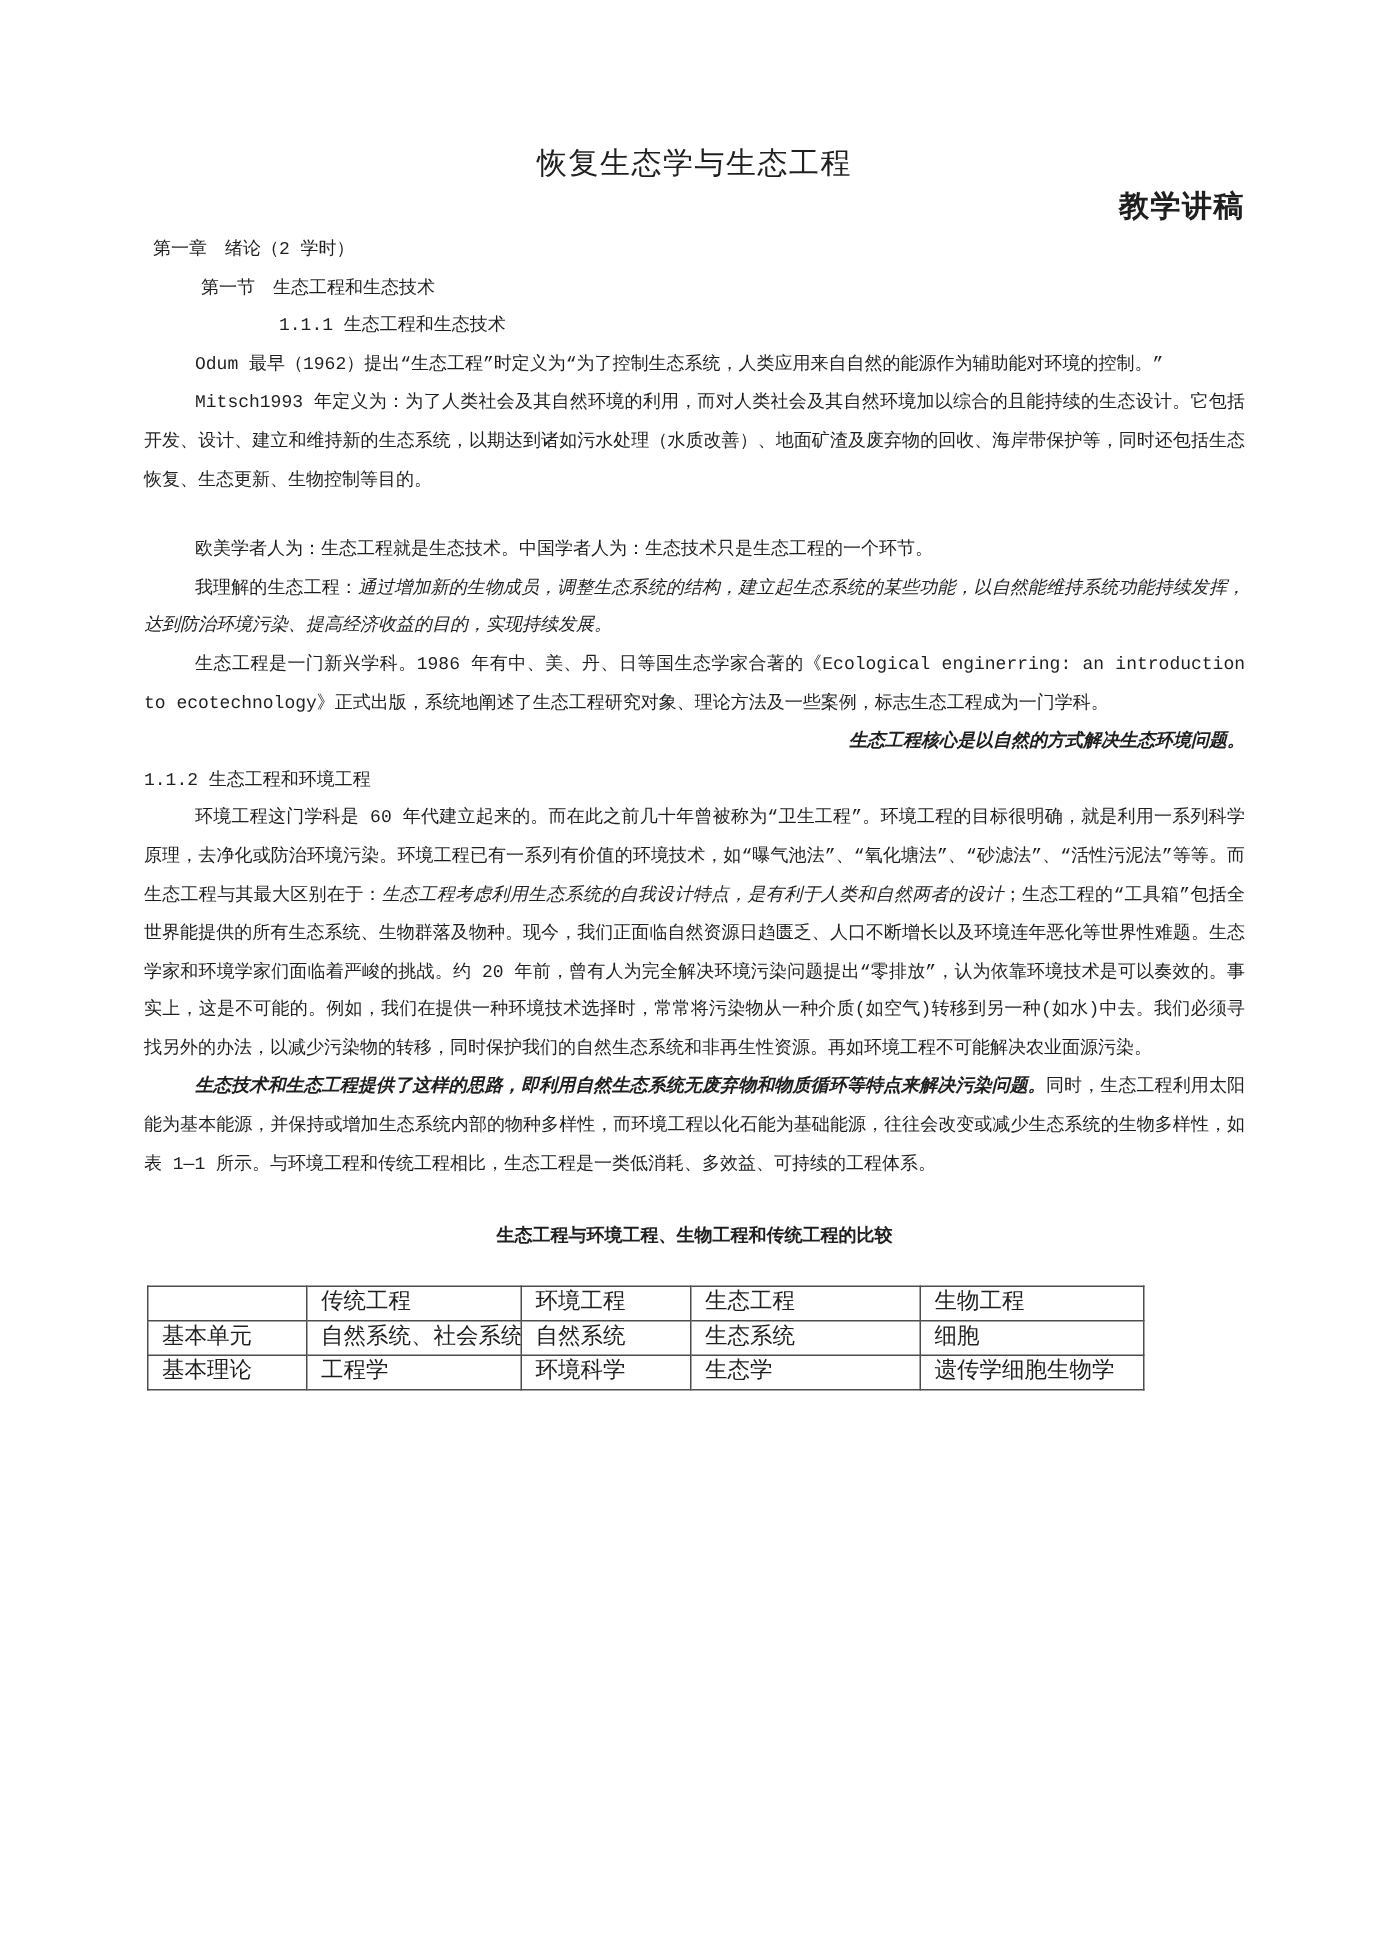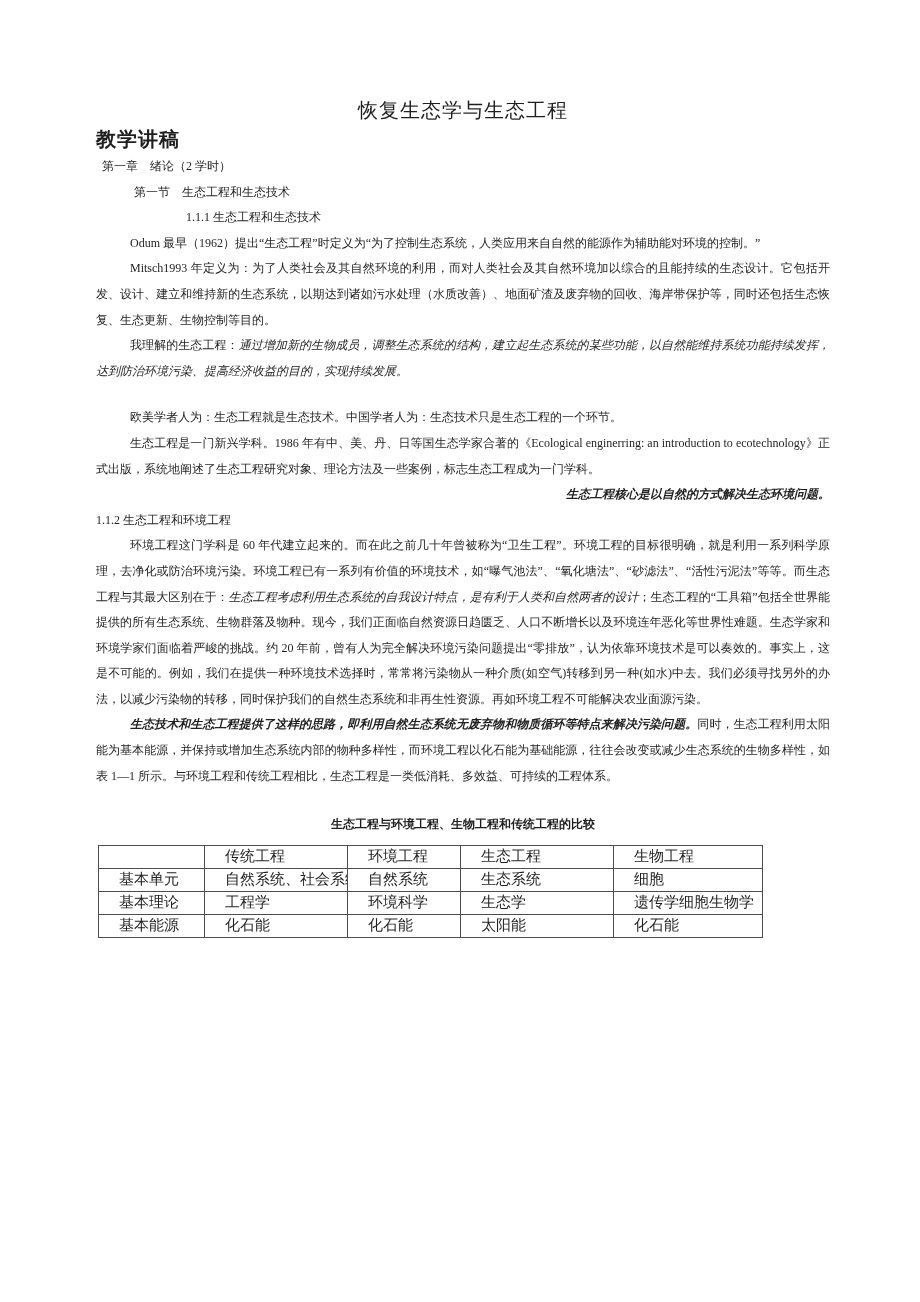--- a/index.html
+++ b/index.html
@@ -1,57 +1,57 @@
 <!DOCTYPE html>
 <html><head>
 <meta charset="utf-8">
 <style>
   html, body { margin:0; padding:0; background:#ffffff; }
   .page {
     position:relative;
     width:920px; height:988px;
     background:#ffffff;
     color:#1f1f1f;
-    font-family:Liberation Serif, serif;
+    font-family:Liberation Mono, monospace;
     overflow:hidden;
   }
   .content { padding:96px 90px 0 96px; }
   .doc-title {
     margin:0; font-size:20px; font-weight:normal;
     text-align:center; line-height:29px; letter-spacing:1px;
   }
   .doc-subtitle {
     margin:0; font-size:20px; font-weight:bold;
-    text-align:left; line-height:29px; letter-spacing:1px;
+    text-align:right; line-height:29px; letter-spacing:1px;
   }
   p { margin:0; font-size:12px; line-height:25.6px; text-align:justify; }
   .chapter    { text-indent:6px; }
   .section    { text-indent:38px; }
   .subsection { text-indent:90px; }
   .body       { text-indent:34px; }
   .heading2   { text-indent:0; }
   .spacer-before { margin-top:21px; }
   .center-statement {
     text-align:right; text-indent:0;
     font-weight:bold; font-style:italic;
   }
   .run-italic { font-style:italic; }
   .run-bold-italic { font-weight:bold; font-style:italic; }
   .table-title {
     text-align:center; text-indent:0; font-weight:bold;
-    margin-top:23px; margin-bottom:7px;
+    margin-top:23px; margin-bottom:19px;
   }
   table.cmp {
     border-collapse:collapse; table-layout:fixed;
     width:664px; margin-left:2px;
   }
   table.cmp th, table.cmp td {
     border:1.5px solid #4d4d4d;
     font-size:15px; font-weight:normal; text-align:left;
-    padding:1px 20px; height:20px; line-height:19px;
+    padding:1px 9px; height:20px; line-height:19px;
     overflow:hidden; white-space:nowrap;
   }
   .page-number {
     position:absolute; top:1200px; right:108px;
     font-size:15px; color:#2a2a2a;
   }
 </style>
 </head>
 <body>
 
@@ -61,23 +61,23 @@
     <h1 class="doc-title">恢复生态学与生态工程</h1>
     <h2 class="doc-subtitle">教学讲稿</h2>
 
     <p class="chapter">第一章　绪论（2 学时）</p>
     <p class="section">第一节　生态工程和生态技术</p>
     <p class="subsection">1.1.1 生态工程和生态技术</p>
 
     <p class="body">Odum 最早（1962）提出“生态工程”时定义为“为了控制生态系统，人类应用来自自然的能源作为辅助能对环境的控制。”</p>
     <p class="body">Mitsch1993 年定义为：为了人类社会及其自然环境的利用，而对人类社会及其自然环境加以综合的且能持续的生态设计。它包括开发、设计、建立和维持新的生态系统，以期达到诸如污水处理（水质改善）、地面矿渣及废弃物的回收、海岸带保护等，同时还包括生态恢复、生态更新、生物控制等目的。</p>
 
+    <p class="body spacer-before">欧美学者人为：生态工程就是生态技术。中国学者人为：生态技术只是生态工程的一个环节。</p>
+
     <p class="body"><span>我理解的生态工程：</span><span class="run-italic">通过增加新的生物成员，调整生态系统的结构，建立起生态系统的某些功能，以自然能维持系统功能持续发挥，达到防治环境污染、提高经济收益的目的，实现持续发展。</span></p>
-
-    <p class="body spacer-before">欧美学者人为：生态工程就是生态技术。中国学者人为：生态技术只是生态工程的一个环节。</p>
     <p class="body">生态工程是一门新兴学科。1986 年有中、美、丹、日等国生态学家合著的《Ecological enginerring: an introduction to ecotechnology》正式出版，系统地阐述了生态工程研究对象、理论方法及一些案例，标志生态工程成为一门学科。</p>
 
     <p class="center-statement">生态工程核心是以自然的方式解决生态环境问题。</p>
 
     <p class="heading2">1.1.2 生态工程和环境工程</p>
 
     <p class="body"><span>环境工程这门学科是 60 年代建立起来的。而在此之前几十年曾被称为“卫生工程”。环境工程的目标很明确，就是利用一系列科学原理，去净化或防治环境污染。环境工程已有一系列有价值的环境技术，如“曝气池法”、“氧化塘法”、“砂滤法”、“活性污泥法”等等。而生态工程与其最大区别在于：</span><span class="run-italic">生态工程考虑利用生态系统的自我设计特点，是有利于人类和自然两者的设计</span><span>；生态工程的“工具箱”包括全世界能提供的所有生态系统、生物群落及物种。现今，我们正面临自然资源日趋匮乏、人口不断增长以及环境连年恶化等世界性难题。生态学家和环境学家们面临着严峻的挑战。约 20 年前，曾有人为完全解决环境污染问题提出“零排放”，认为依靠环境技术是可以奏效的。事实上，这是不可能的。例如，我们在提供一种环境技术选择时，常常将污染物从一种介质(如空气)转移到另一种(如水)中去。我们必须寻找另外的办法，以减少污染物的转移，同时保护我们的自然生态系统和非再生性资源。再如环境工程不可能解决农业面源污染。</span></p>
 
     <p class="body"><span class="run-bold-italic">生态技术和生态工程提供了这样的思路，即利用自然生态系统无废弃物和物质循环等特点来解决污染问题。</span><span>同时，生态工程利用太阳能为基本能源，并保持或增加生态系统内部的物种多样性，而环境工程以化石能为基础能源，往往会改变或减少生态系统的生物多样性，如表 1—1 所示。与环境工程和传统工程相比，生态工程是一类低消耗、多效益、可持续的工程体系。</span></p>
 
@@ -108,26 +108,19 @@
           <td>生态系统</td>
           <td>细胞</td>
         </tr>
         <tr>
           <td>基本理论</td>
           <td>工程学</td>
           <td>环境科学</td>
           <td>生态学</td>
           <td>遗传学细胞生物学</td>
         </tr>
-        <tr>
-          <td>基本能源</td>
-          <td>化石能</td>
-          <td>化石能</td>
-          <td>太阳能</td>
-          <td>化石能</td>
-        </tr>
       </tbody>
     </table>
 
   </div>
 
   <div class="page-number">1</div>
 </div>
 
 </body></html>

